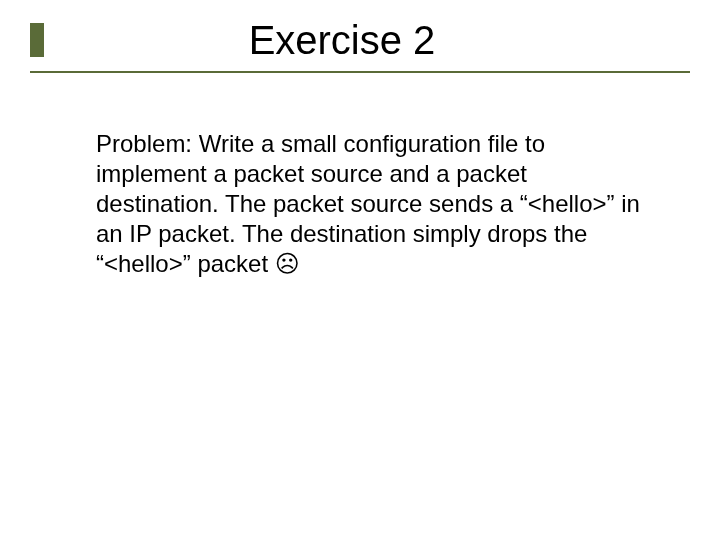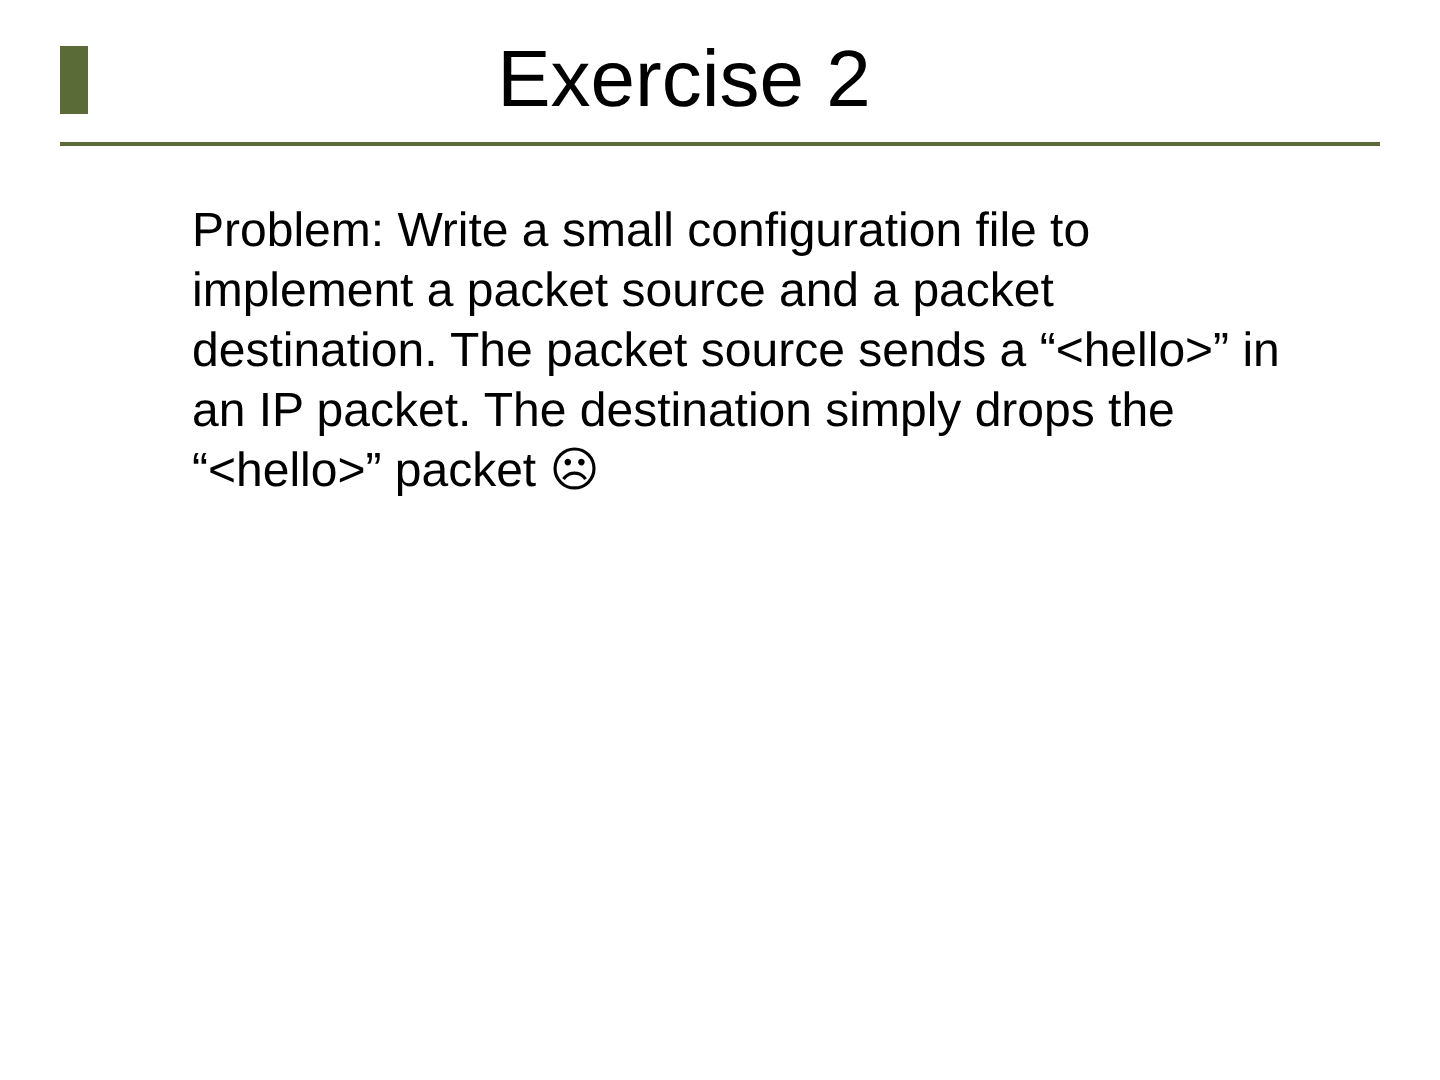--- a/index.html
+++ b/index.html
@@ -34,21 +34,21 @@
     width: 640px;
     text-align: center;
     margin-left: -40px;
   }
   .rule {
     border: none;
     border-top: 2px solid #5a6b38;
     margin: 8px 30px 0 30px;
   }
   .body {
-    padding: 28px 70px 0 96px;
+    padding: 56px 70px 0 96px;
     font-size: 24px;
     line-height: 1.25;
   }
 </style>
 </head>
 <body>
 
 <div class="slide">
   <div class="title-row">
     <div class="accent"></div>

